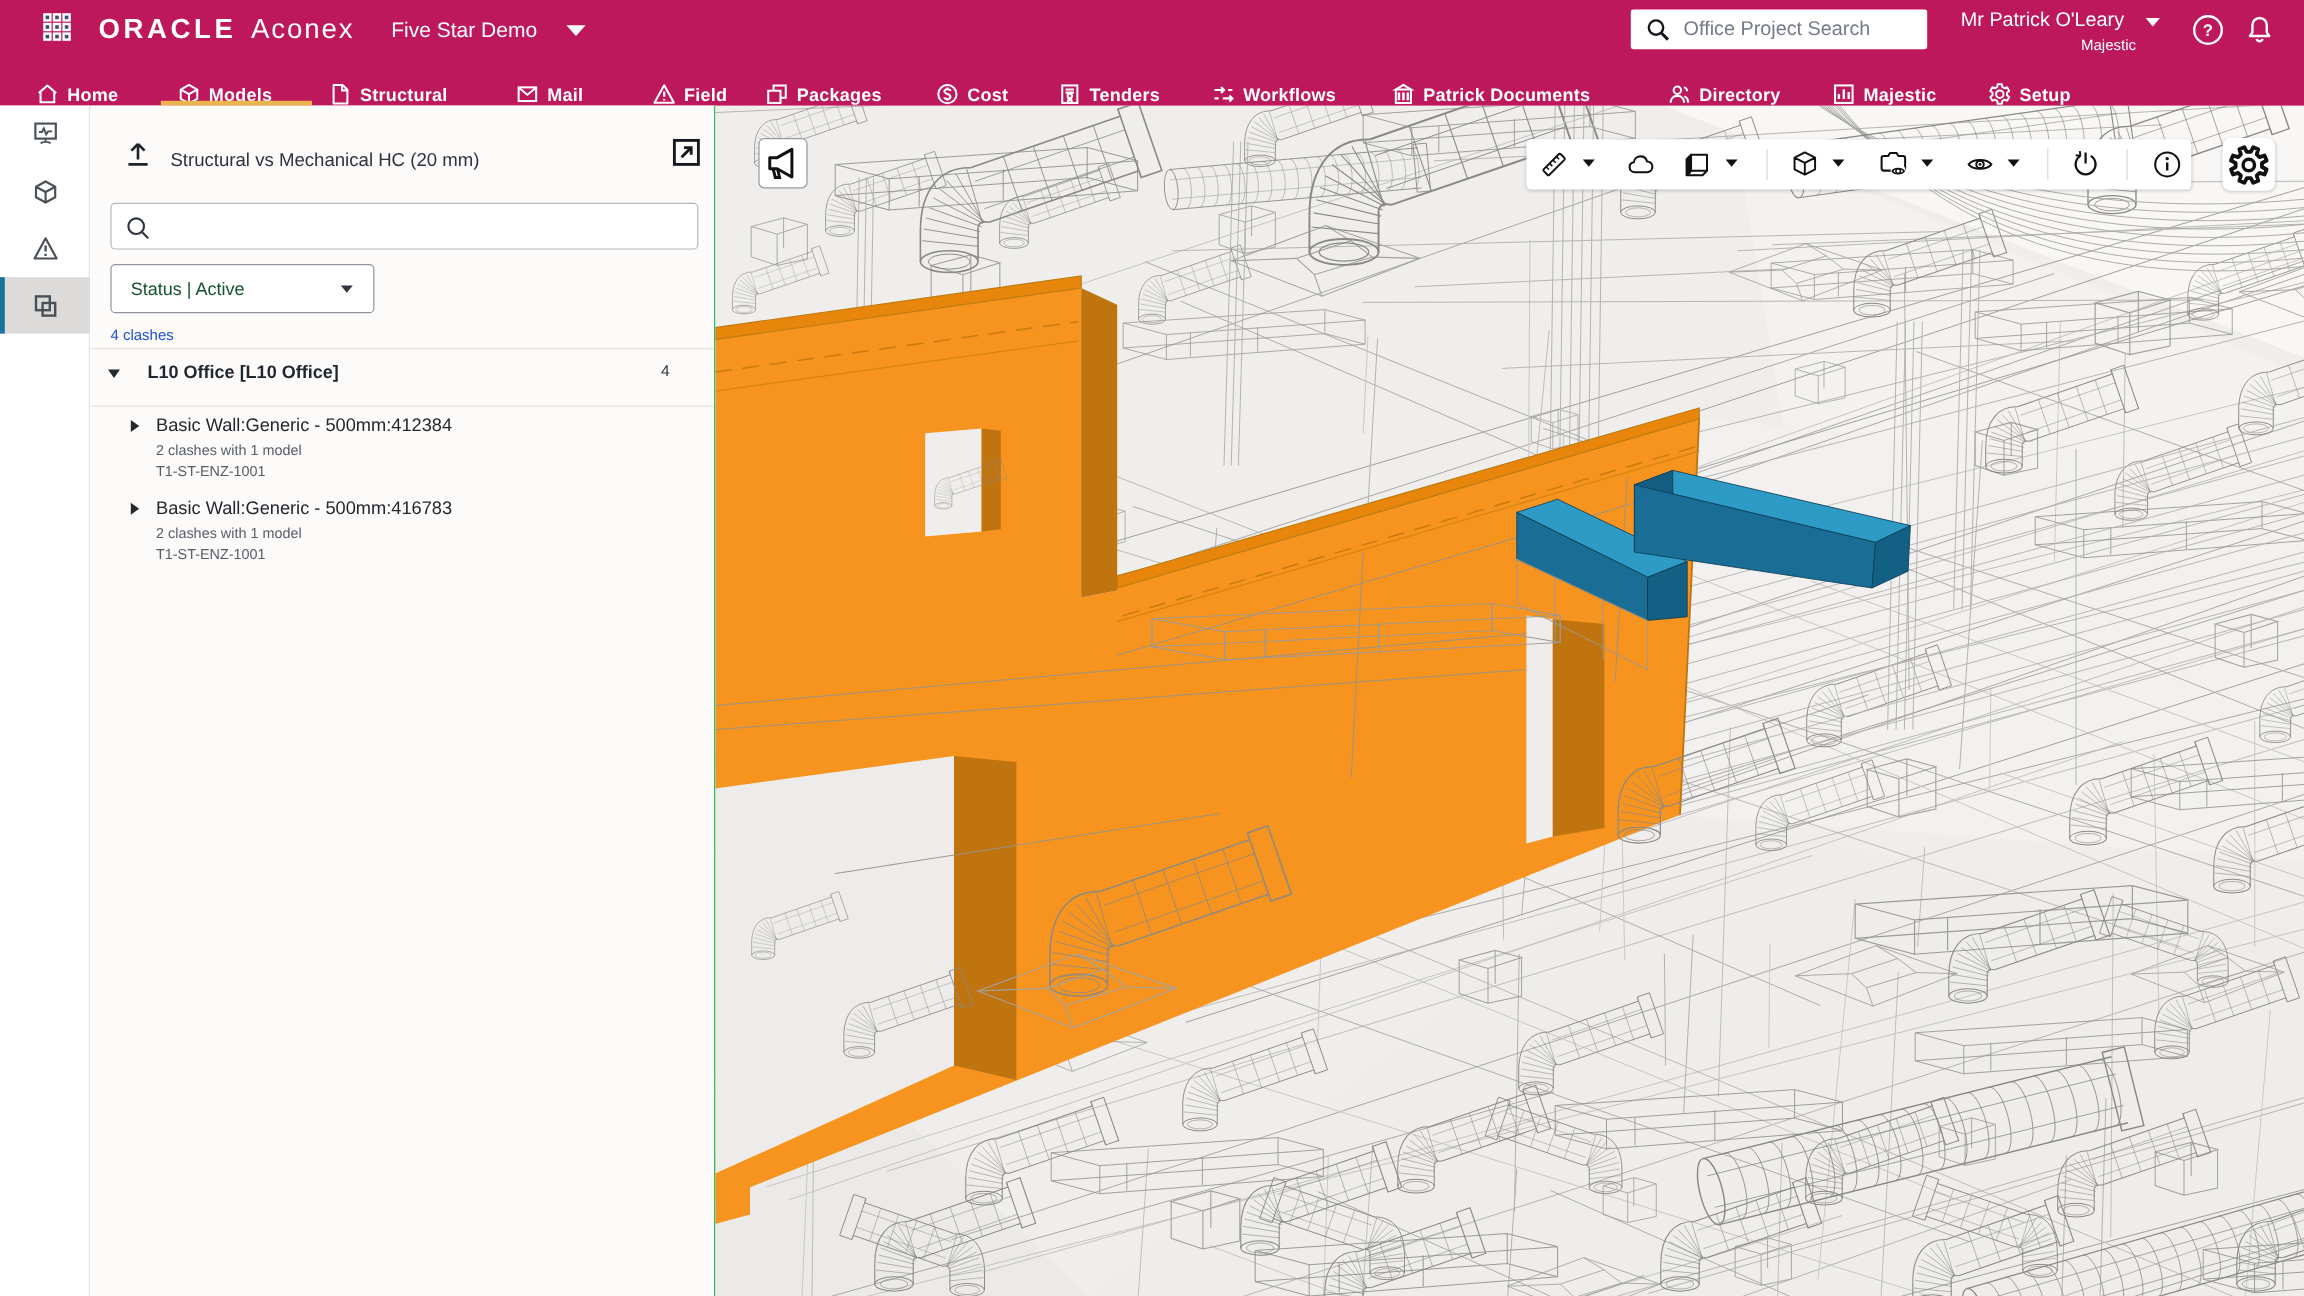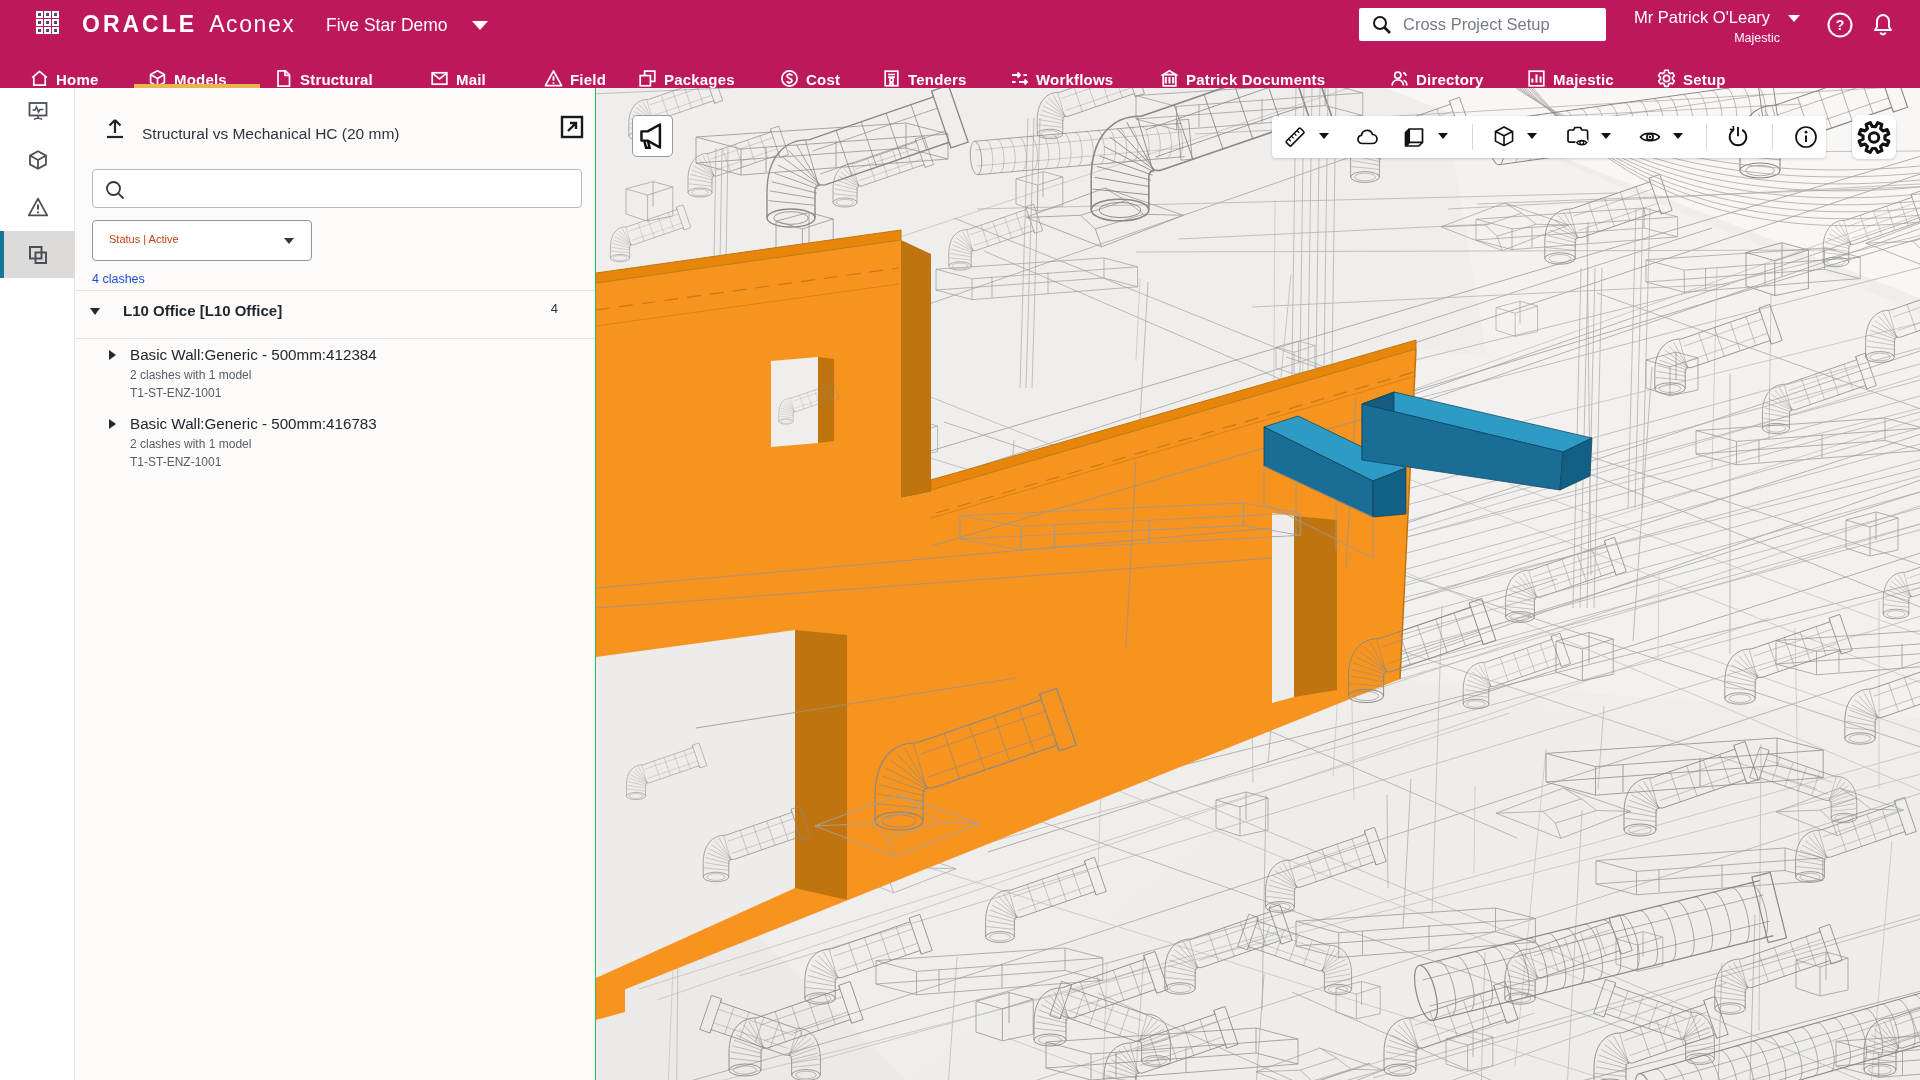--- a/index.html
+++ b/index.html
@@ -28,21 +28,21 @@
 #rail{position:absolute;left:0;top:88px;width:75px;height:992px;background:#fff;border-right:1px solid #e4e2e0}
 #rail .act{position:absolute;left:0;top:143px;width:75px;height:47px;background:#dcdbda}
 #rail .bar{position:absolute;left:0;top:143px;width:4px;height:47px;background:#17759c}
 .rico{position:absolute;left:27px}
 #panel{position:absolute;left:76px;top:88px;width:520px;height:992px;background:#fcfbfa;border-right:1px solid #22c55e}
 #panel .hdrline{position:absolute;left:0;top:202px;width:519px;height:1px;background:#e5e3e1}
 #ptitle{position:absolute;left:66px;top:37px;font-size:15.5px;color:#2d3440}
 #pback{position:absolute;left:27px;top:28px}
 #pexp{position:absolute;left:483px;top:26px}
 #psearch{position:absolute;left:16px;top:81px;width:490px;height:39px;background:#fff;border:1px solid #b4b8c0;border-radius:4px}
-#pstatus{position:absolute;left:16px;top:132px;width:220px;height:41px;background:#fff;border:1px solid #90959f;border-radius:4px;font-size:11px;color:#c2410c}
+#pstatus{position:absolute;left:16px;top:132px;width:220px;height:41px;background:#fff;border:1px solid #90959f;border-radius:4px;font-size:15px;color:#14532d}
 #pstatus .t{position:absolute;left:16px;top:12px}
 #pstatus .c{position:absolute;right:17px;top:17px;border-left:5.5px solid transparent;border-right:5.5px solid transparent;border-top:6.5px solid #31373f}
 #pclash{position:absolute;left:16px;top:184px;font-size:12.5px;color:#1d4ed8}
 #tree{position:absolute;left:0;top:203px;width:519px}
 .trow{position:absolute;left:0;width:490px}
 #l10{top:8px;height:33px}
 #l10 .cd{position:absolute;left:14px;top:9px;border-left:5.5px solid transparent;border-right:5.5px solid transparent;border-top:7px solid #23292f}
 #l10 .tt{position:absolute;left:47px;top:3px;font-size:15px;font-weight:700;color:#1f262e}
 #l10 .ct{position:absolute;right:8px;top:2px;font-size:13px;color:#30363d}
 #tline{position:absolute;left:0;top:47px;width:519px;height:1px;background:#e5e3e1}
@@ -525,21 +525,21 @@
       <i></i>
     </div>
   <div class="ologo"><b>ORACLE</b><span style="margin-left:12px">Aconex</span></div>
   <div class="proj">Five Star Demo</div>
   <div class="caret" id="projcaret"></div>
   <div id="srch">
       <svg width="22" height="22" viewBox="0 0 22 22" style="margin-left:12px">
         <circle cx="9" cy="9" r="6" fill="none" stroke="#16181d" stroke-width="2"></circle>
         <line x1="13.5" y1="13.5" x2="19" y2="19" stroke="#16181d" stroke-width="2.6"></line>
       </svg>
-      <span class="ph">Cross Project Setup</span>
+      <span class="ph">Office Project Search</span>
     </div>
   <div id="usr">
       <div class="n">Mr Patrick O'Leary</div>
       <div class="m">Majestic</div>
     </div>
   <div id="usrcaret"></div>
   <svg class="hico" style="left:1826px" width="28" height="28" viewBox="0 0 28 28">
       <circle cx="14" cy="14" r="11.5" fill="none" stroke="#fff" stroke-width="2"></circle>
       <text x="14" y="19" text-anchor="middle" font-size="14" font-weight="bold" fill="#fff" font-family="Liberation Sans">?</text>
     </svg>

